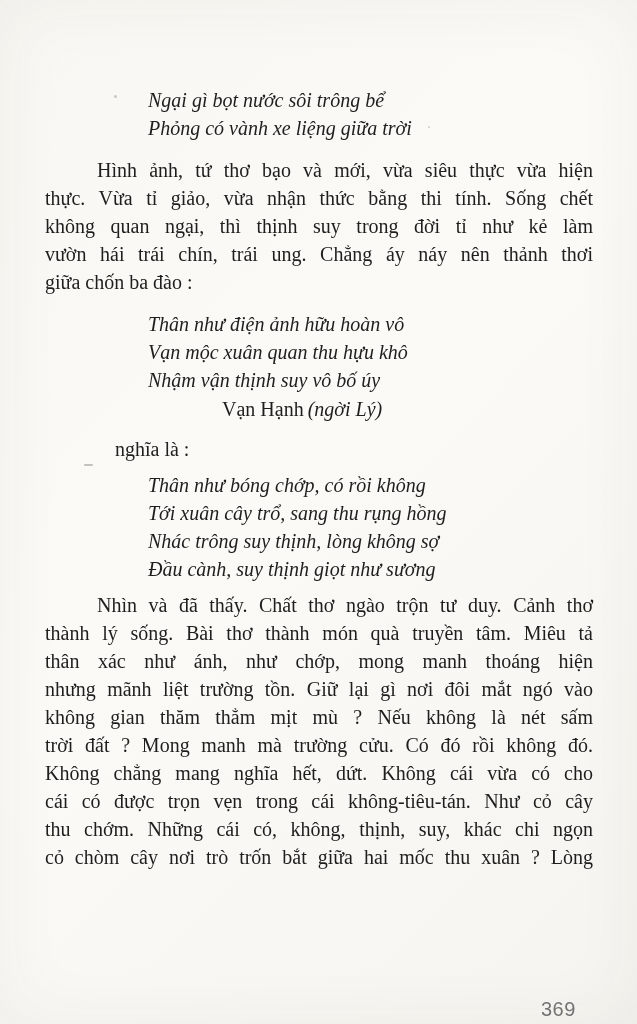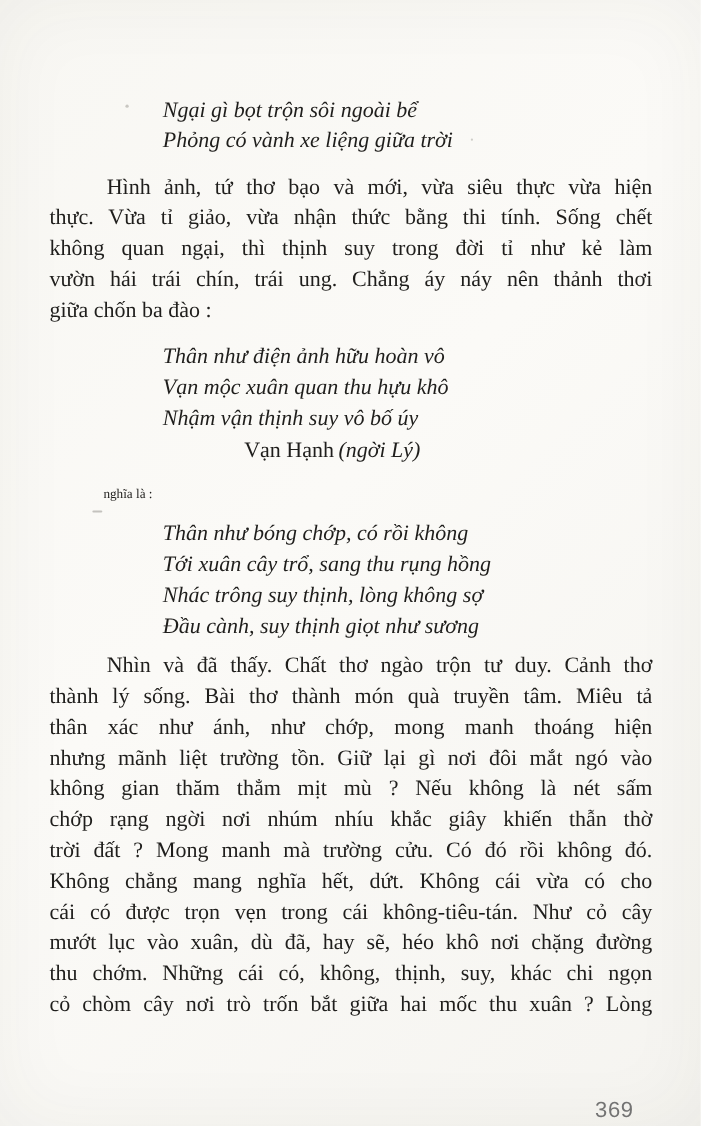--- a/index.html
+++ b/index.html
@@ -32,21 +32,21 @@
   .poem { margin-left: 103px; font-style: italic; }
   .poem .pline { font-size: 20px; line-height: 28px; }
   .attribution {
     margin-left: 74px;
     font-style: normal;
     font-size: 20px;
     line-height: 28px;
     margin-top: 1px;
   }
   .attribution .note { font-style: italic; margin-left: 4px; }
-  .label-line { margin-left: 49px; font-size: 12px; line-height: 28px; font-family: Liberation Serif, serif; }
+  .label-line { margin-left: 70px; font-size: 20px; line-height: 28px; font-family: Liberation Serif, serif; }
   .mt-para1 { margin-top: 14px; }
   .mt-poem2 { margin-top: 14px; }
   .mt-label { margin-top: 12px; }
   .mt-poem3 { margin-top: 8px; }
   .mt-para2 { margin-top: 8px; }
   .pagenum {
     position: absolute;
     left: 541px;
     top: 998px;
     font-family: "Liberation Sans", sans-serif;
@@ -62,21 +62,21 @@
   .speck-dash { left: 84px; top: 464px; width: 9px; height: 2px; border-radius: 1px; opacity: 0.5; }
   .speck-dot1 { left: 114px; top: 95px; width: 3px; height: 3px; opacity: 0.45; }
   .speck-dot2 { left: 428px; top: 126px; width: 2px; height: 2px; opacity: 0.4; }
 </style>
 </head>
 <body>
 
 <div class="page">
 
   <div class="poem">
-    <div class="pline">Ngại gì bọt trộn sôi ngoài bể</div>
+    <div class="pline">Ngại gì bọt nước sôi trông bể</div>
     <div class="pline">Phỏng có vành xe liệng giữa trời</div>
   </div>
 
   <div class="mt-para1">
     <div class="bodyline indent">Hình ảnh, tứ thơ bạo và mới, vừa siêu thực vừa hiện</div>
     <div class="bodyline">thực. Vừa tỉ giảo, vừa nhận thức bằng thi tính. Sống chết</div>
     <div class="bodyline">không quan ngại, thì thịnh suy trong đời tỉ như kẻ làm</div>
     <div class="bodyline">vườn hái trái chín, trái ung. Chẳng áy náy nên thảnh thơi</div>
     <div class="bodyline lastline">giữa chốn ba đào :</div>
   </div>
@@ -98,25 +98,23 @@
     <div class="pline">Nhác trông suy thịnh, lòng không sợ</div>
     <div class="pline">Đầu cành, suy thịnh giọt như sương</div>
   </div>
 
   <div class="mt-para2">
     <div class="bodyline indent">Nhìn và đã thấy. Chất thơ ngào trộn tư duy. Cảnh thơ</div>
     <div class="bodyline">thành lý sống. Bài thơ thành món quà truyền tâm. Miêu tả</div>
     <div class="bodyline">thân xác như ánh, như chớp, mong manh thoáng hiện</div>
     <div class="bodyline">nhưng mãnh liệt trường tồn. Giữ lại gì nơi đôi mắt ngó vào</div>
     <div class="bodyline">không gian thăm thẳm mịt mù ? Nếu không là nét sấm</div>
-    <div class="bodyline">chớp rạng ngời nơi nhúm nhíu khắc giây khiến thẫn thờ</div>
     <div class="bodyline">trời đất ? Mong manh mà trường cửu. Có đó rồi không đó.</div>
     <div class="bodyline">Không chẳng mang nghĩa hết, dứt. Không cái vừa có cho</div>
     <div class="bodyline">cái có được trọn vẹn trong cái không-tiêu-tán. Như cỏ cây</div>
-    <div class="bodyline">mướt lục vào xuân, dù đã, hay sẽ, héo khô nơi chặng đường</div>
     <div class="bodyline">thu chớm. Những cái có, không, thịnh, suy, khác chi ngọn</div>
     <div class="bodyline">cỏ chòm cây nơi trò trốn bắt giữa hai mốc thu xuân ? Lòng</div>
   </div>
 
   <div class="pagenum">369</div>
 
   <div class="speck speck-dash"></div>
   <div class="speck speck-dot1"></div>
   <div class="speck speck-dot2"></div>
 

